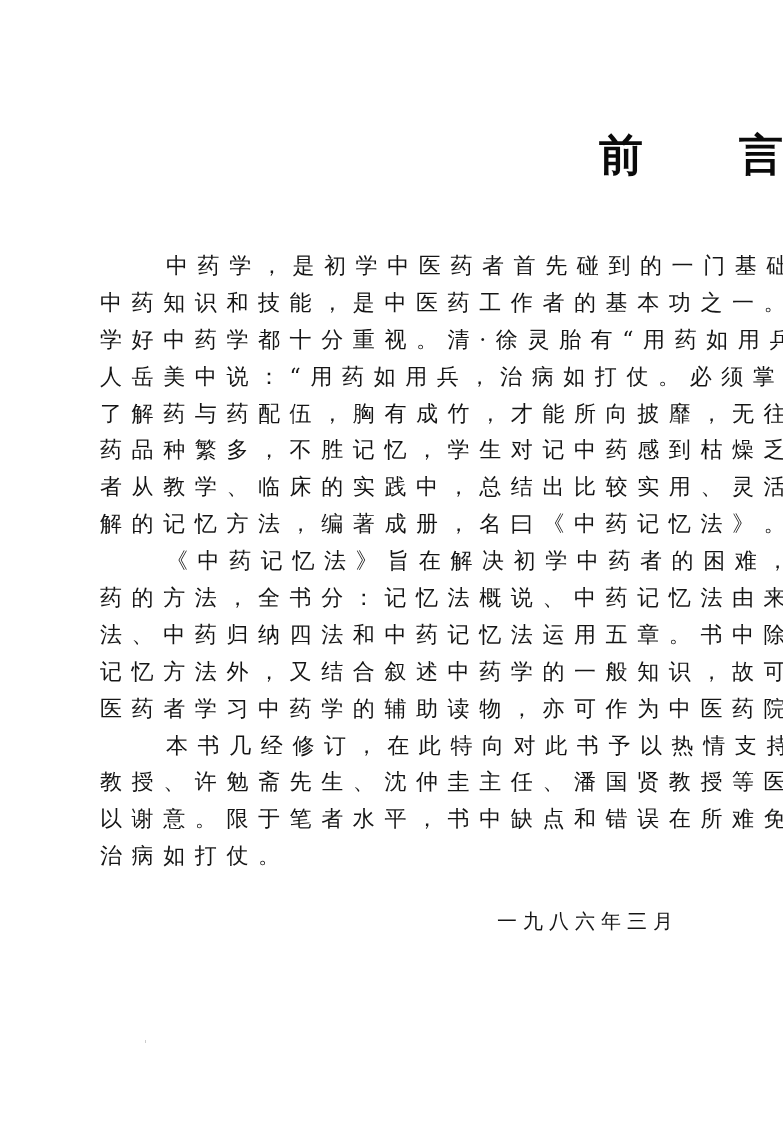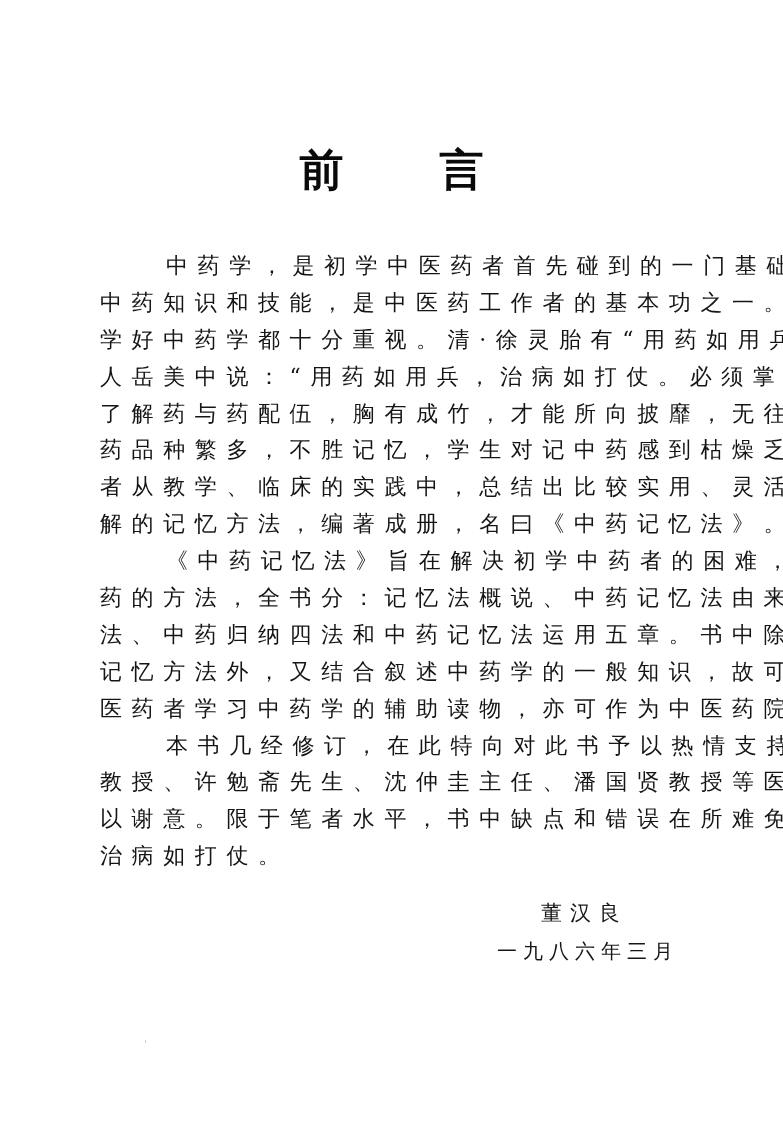--- a/index.html
+++ b/index.html
@@ -17,24 +17,24 @@
     }
     .page {
       position: absolute;
       left: 0; top: 0;
       width: 783px;
       height: 1122px;
       background: #ffffff;
     }
     .title {
       position: absolute;
-      top: 142px;
+      top: 127px;
       left: 0;
       width: 783px;
-      text-align: center;
+      text-align: right;
       font-family: "DejaVu Sans", "Liberation Sans", sans-serif;
       font-weight: bold;
       font-size: 44px;
       line-height: 56px;
       color: #0a0a0a;
     }
     .title span {
       display: inline-block;
     }
     .title .gap {
@@ -113,18 +113,17 @@
     <div class="line">记忆方法外，又结合叙述中药学的一般知识，故可作为自学中</div>
     <div class="line">医药者学习中药学的辅助读物，亦可作为中医药院校师生的</div>
 
     <div class="line indent">本书几经修订，在此特向对此书予以热情支持的金寿山</div>
     <div class="line">教授、许勉斋先生、沈仲圭主任、潘国贤教授等医教界前辈致</div>
     <div class="line">以谢意。限于笔者水平，书中缺点和错误在所难免，欢迎读者</div>
     <div class="line">治病如打仗。</div>
   </div>
 
   <div class="signature">
-    <div class="sig-name">董汉良</div>
     <div class="sig-date">一九八六年三月</div>
   </div>
 
   <div class="speck"></div>
 </div>
 
 </body></html>

